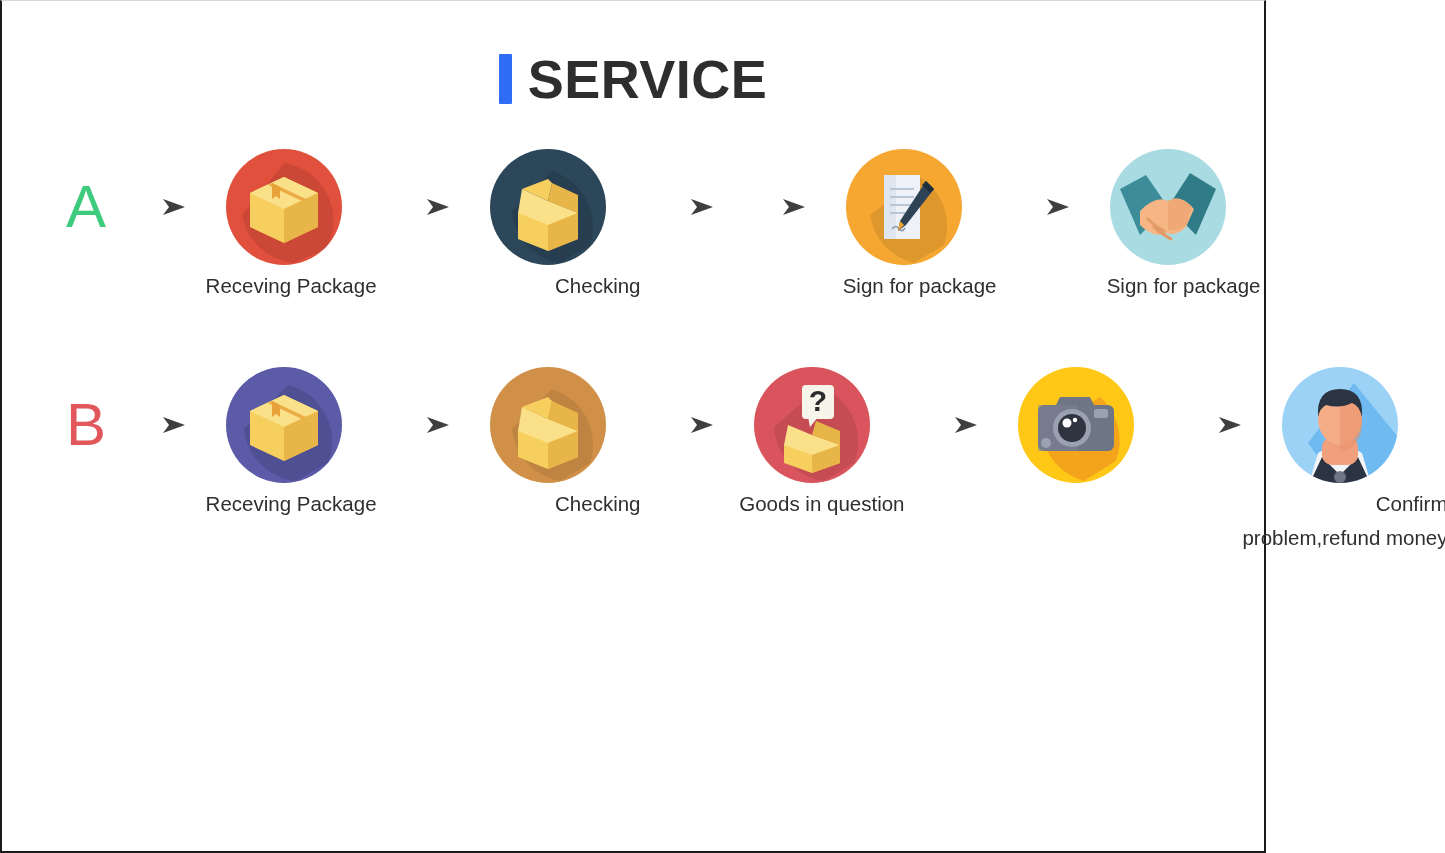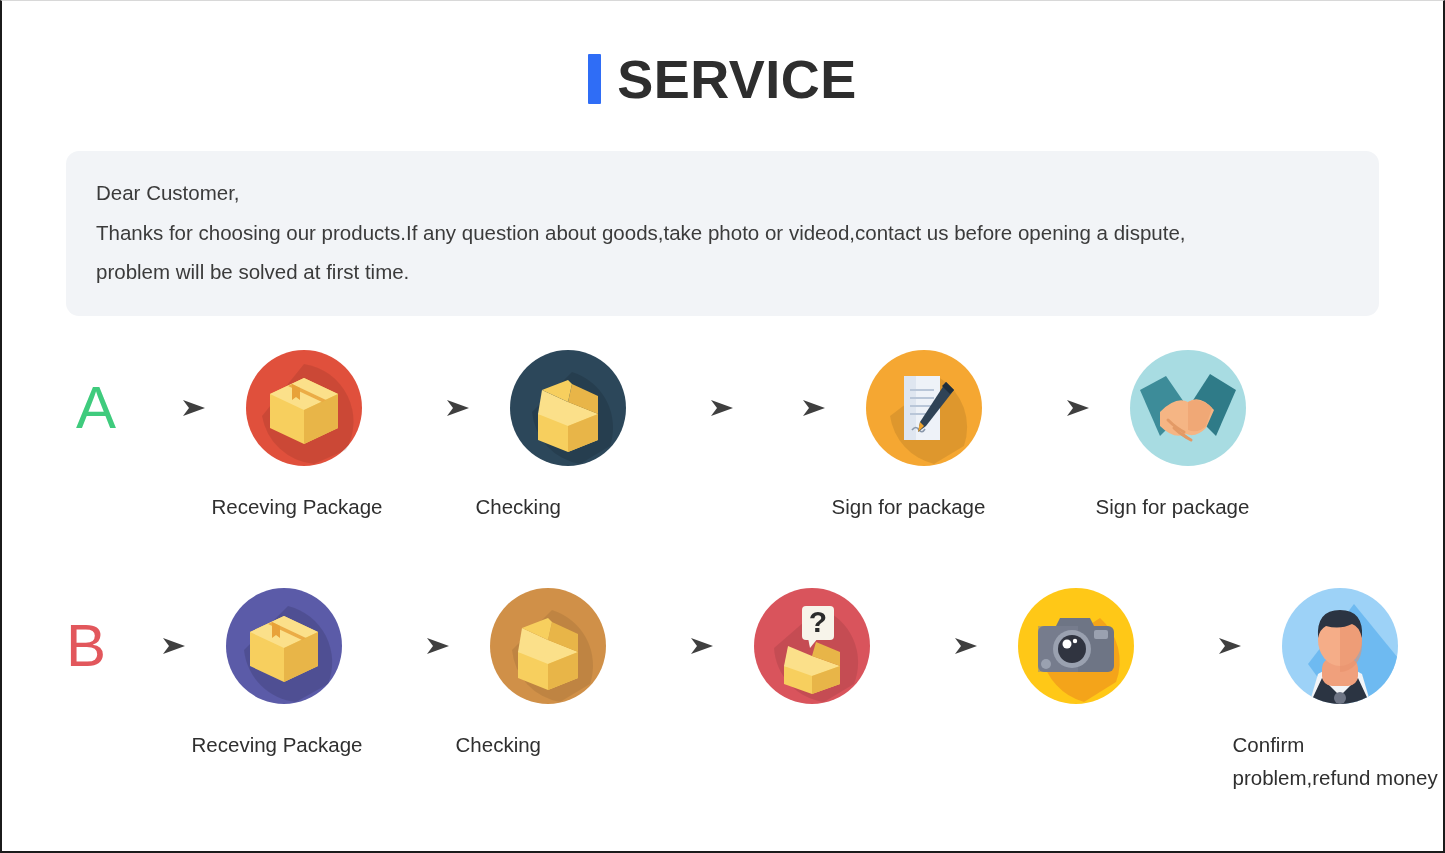--- a/index.html
+++ b/index.html
@@ -8,21 +8,21 @@
   html, body {
     width: 1445px;
     height: 853px;
     background: #ffffff;
     font-family: "Liberation Sans", sans-serif;
     overflow: hidden;
   }
 
   .page {
     position: relative;
-    width: 1445px;
+    width: 1266px;
     height: 853px;
     background: #ffffff;
     border-left: 2px solid #1b1b1b;
     border-right: 2px solid #1b1b1b;
     border-top: 1px solid #d8d8d8;
     border-bottom: 2px solid #1b1b1b;
     padding: 0;
   }
 
   
@@ -107,46 +107,40 @@
     align-items: center;
   }
   .icon-wrap {
     width: 124px;
     height: 124px;
     position: relative;
   }
   .icon-wrap svg { display: block; width: 124px; height: 124px; }
 
   .step-label {
-    margin-top: 20px;
     font-size: 20.5px;
     color: #2f2f2f;
-    text-align: left;
+    text-align: right;
     line-height: 1.65;
     width: 185px;
     font-family: "Liberation Sans", sans-serif;
   }
   .icon-cell.wide { width: 172px; }
   .icon-cell.wide .step-label { width: 215px; }
 </style>
 </head>
 <body>
 
 <div class="page">
 
   <div class="title-row">
     <span class="title-bar"></span>
     <span class="title-text">SERVICE</span>
   </div>
 
-  <div class="notice">
-    <p>Dear Customer,</p>
-    <p>Thanks for choosing our products.If any question about goods,take photo or videod,contact us before opening a dispute,</p>
-    <p>problem will be solved at first time.</p>
-  </div>
 
   <div class="flow-row row-a">
 
     <div class="step-letter-cell">
       <span class="letter green">A</span>
     </div>
 
     <div class="arrow-cell">
       <svg class="arrow-svg" width="74" height="26" viewBox="0 0 74 26">
         <defs>
@@ -369,20 +363,21 @@
           <rect x="52" y="22" width="32" height="34" rx="4" fill="#f7f4ea"></rect>
           <path d="M58 54 L68 54 L60 64 Z" fill="#f7f4ea"></path>
           <text x="68" y="48" font-family="Liberation Sans, sans-serif" font-size="30" font-weight="700" fill="#2b2b2b" text-anchor="middle">?</text>
           <path d="M62 72 L90 82 L90 100 L62 110 L34 100 L34 82 Z" fill="#f7cf5e"></path>
           <path d="M62 72 L90 82 L62 92 L34 82 Z" fill="#fbe08a"></path>
           <path d="M62 92 L90 82 L90 100 L62 110 Z" fill="#e8b548"></path>
           <path d="M34 82 L38 62 L62 72 L58 88 Z" fill="#fbe08a"></path>
           <path d="M62 72 L66 58 L90 68 L90 82 Z" fill="#e8b548"></path>
         </svg>
       </div>
+      <div class="step-label">Goods in question</div>
     </div>
 
     <div class="arrow-cell">
       <svg class="arrow-svg" width="74" height="26" viewBox="0 0 74 26">
         <defs>
             <linearGradient id="gb4" x1="0" y1="0" x2="1" y2="0">
           <stop offset="0" stop-color="#d8d8d8"></stop>
               <stop offset="1" stop-color="#3f3f3f"></stop>
         </linearGradient>
           </defs>

